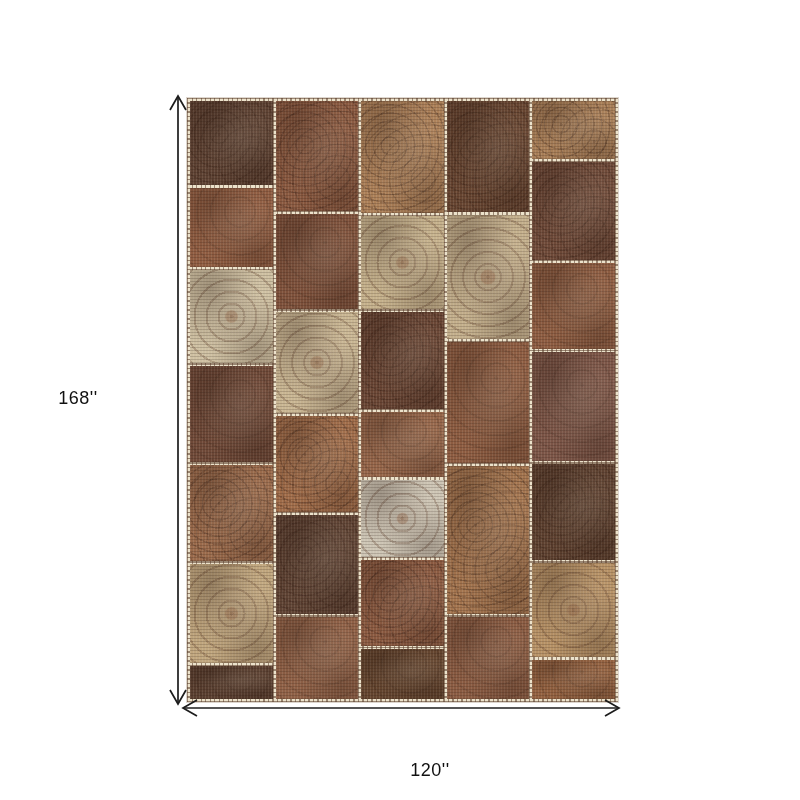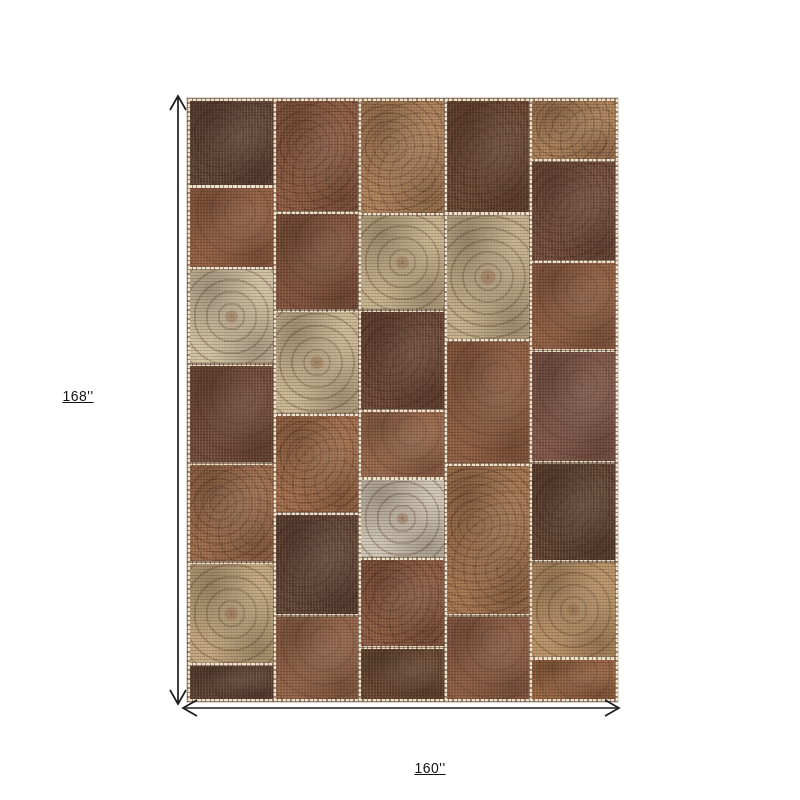--- a/index.html
+++ b/index.html
@@ -81,27 +81,26 @@
   }
   .arrows path{
     stroke:var(--arrow);
     stroke-width:1.7;
     fill:none;
   }
 
   
   .dim-label{
     position:absolute;
-    font-size:14px;
+    font-size:18px;
     color:#111;
     letter-spacing:.5px;
     text-align:center;
     width:70px;
     user-select:none;
-    text-decoration:underline;
   }
   .dim-label.height{left:43px;top:388px;}
   .dim-label.width{left:395px;top:760px;}
 </style>
 </head>
 <body style="background: rgb(255, 255, 255);">
 
 <div class="stage">
 
   <div class="rug">
@@ -159,15 +158,15 @@
 
     <g>
       <path d="M183 708 L619 708"></path>
       <path d="M197 700 L183 708 L197 716"></path>
       <path d="M605 700 L619 708 L605 716"></path>
     </g>
   </svg>
 
   <div class="dim-label height">168''</div>
 
-  <div class="dim-label width">160''</div>
+  <div class="dim-label width">120''</div>
 
 </div>
 
 </body></html>

